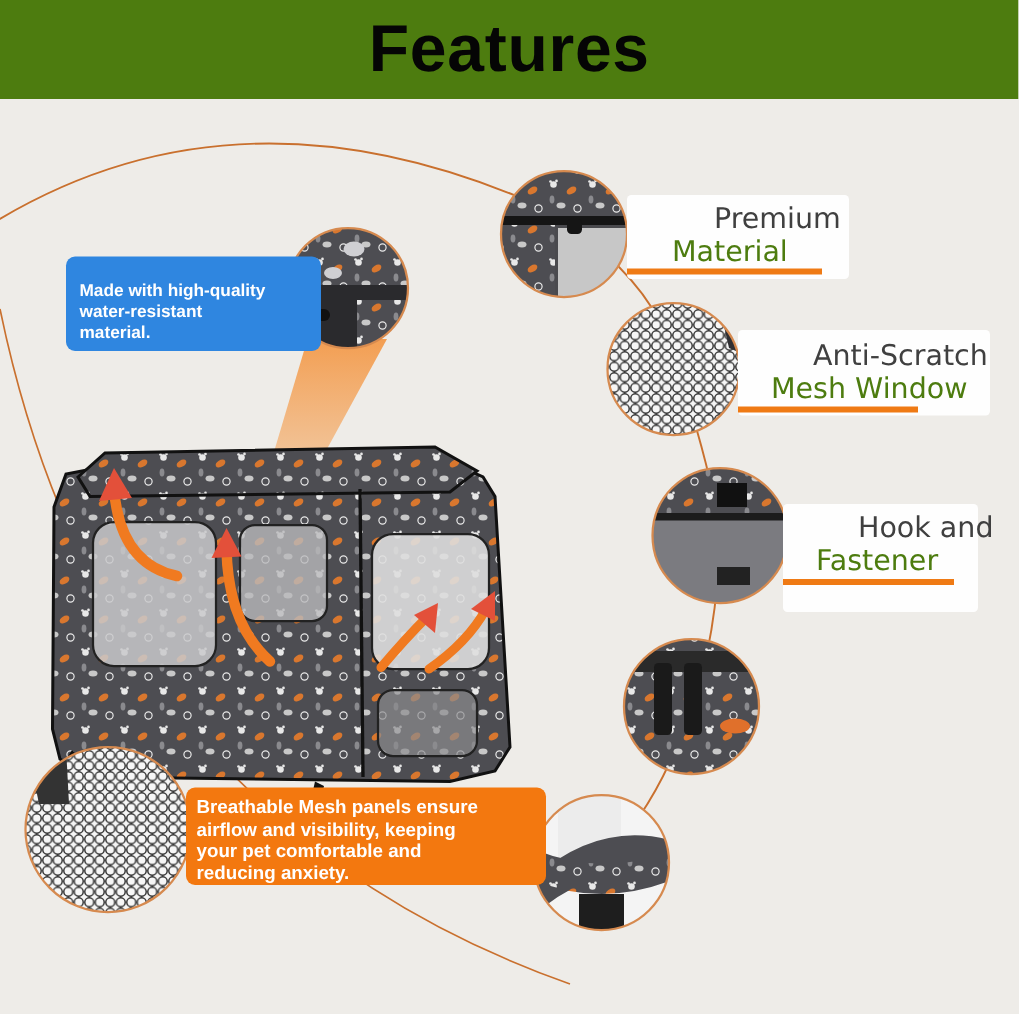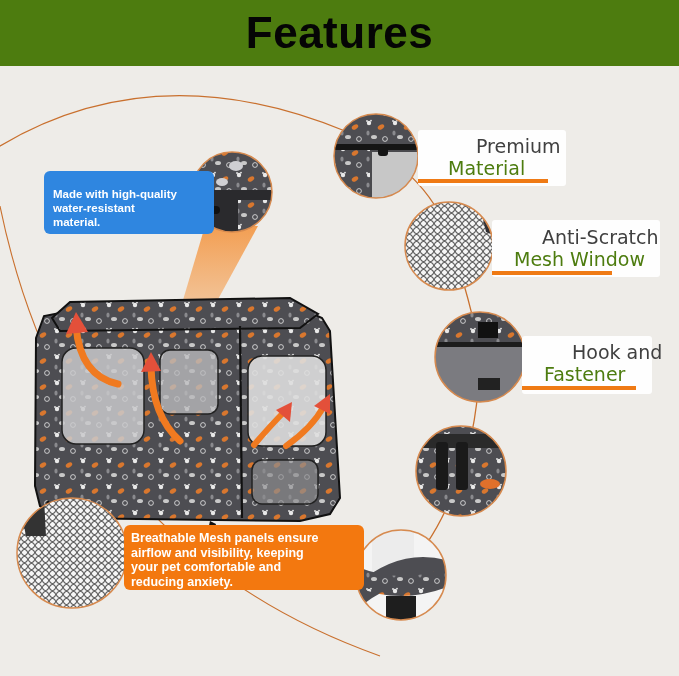--- a/index.html
+++ b/index.html
@@ -200,20 +200,20 @@
     <span class="l2" style="left:30px; top:27px;">Material</span>
     <div class="bar" style="left:0; top:49px; width:130px;"></div>
   </div>
 
   <div class="feature" style="left:492px; top:154px; width:168px; height:57px;">
     <span class="l1" style="left:22px; top:6px;">Anti-Scratch</span>
     <span class="l2" style="left:22px; top:28px;">Mesh Window</span>
     <div class="bar" style="left:0; top:51px; width:120px;"></div>
   </div>
 
-  <div class="feature" style="left:522px; top:270px; width:130px; height:58px;padding-left:32px;">
+  <div class="feature" style="left:522px; top:270px; width:130px; height:72px;padding-left:32px;">
     <span class="l1" style="left:22px; top:5px;">Hook and</span>
     <span class="l2" style="left:22px; top:27px;">Fastener</span>
     <div class="bar" style="left:0; top:50px; width:114px;"></div>
   </div>
 
 
 </div>
 
 </body></html>

